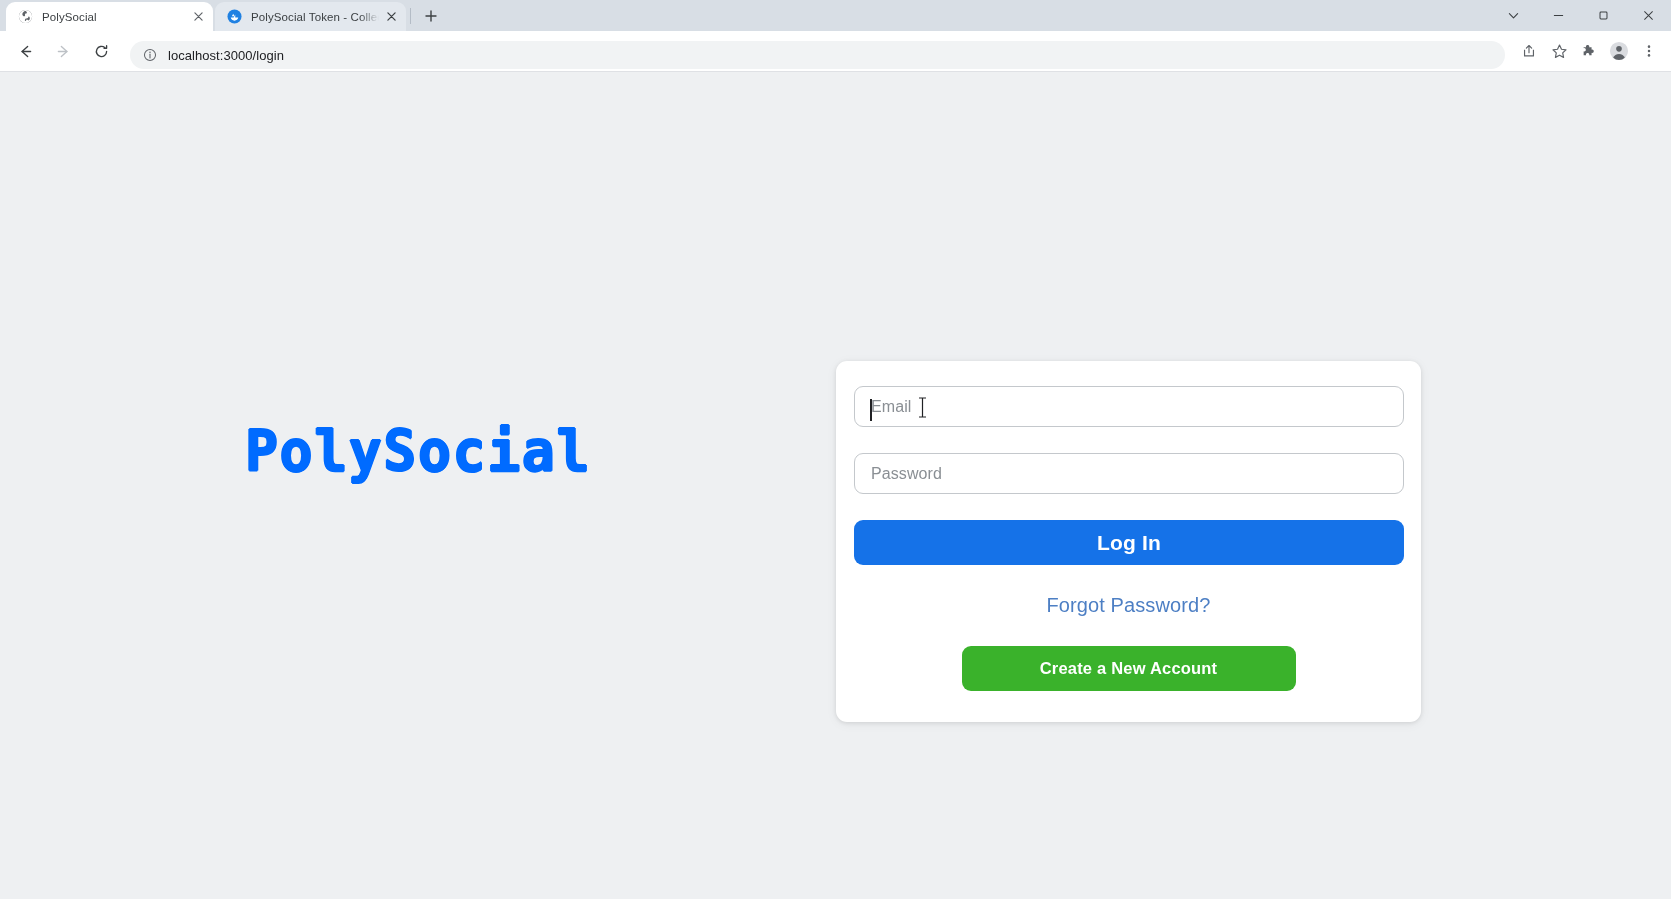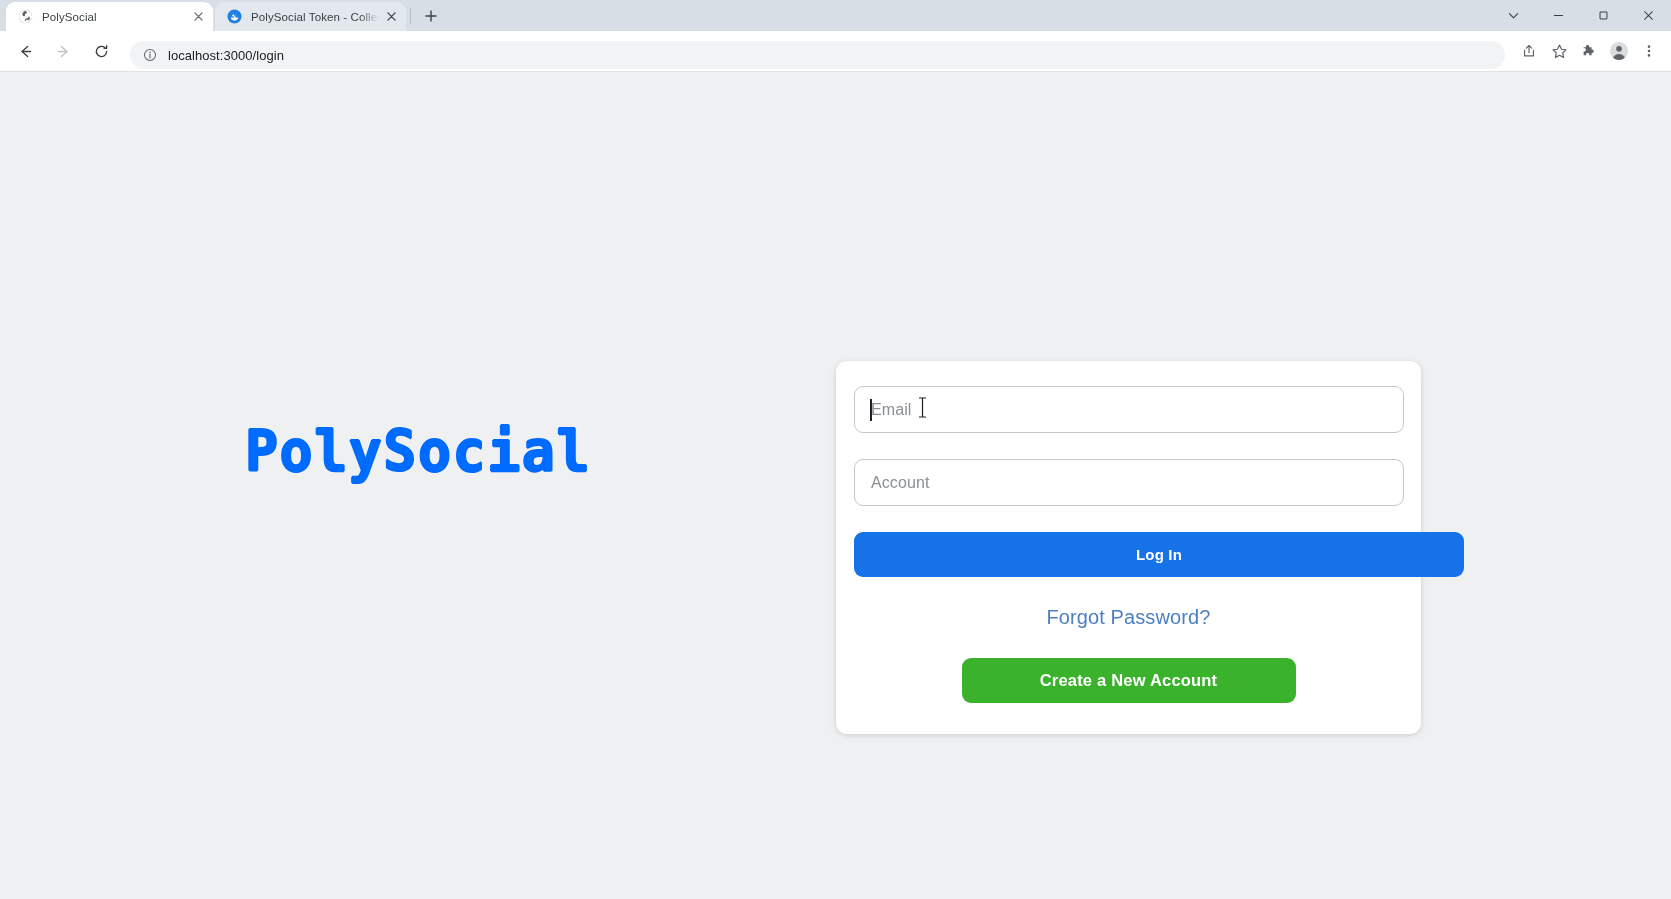--- a/index.html
+++ b/index.html
@@ -195,21 +195,21 @@
     top: 289px;
     width: 585px;
     background: #ffffff;
     border-radius: 11px;
     box-shadow: 0 1px 4px rgba(0,0,0,.10), 0 2px 12px rgba(0,0,0,.05);
     padding: 25px 18px 31px 18px;
   }
   .field {
     position: relative;
     width: 550px;
-    height: 47px;
+    height: 41px;
     margin: 0 auto 26px auto;
     border: 1px solid #c4c8cc;
     border-radius: 9px;
     background: #ffffff;
     display: flex;
     align-items: center;
     padding: 0 16px;
   }
   .field .ph {
     font-size: 16px;
@@ -219,28 +219,28 @@
   .caret {
     position: absolute;
     left: 15px;
     top: 12px;
     width: 1.5px;
     height: 22px;
     background: #202124;
   }
   .btn-primary {
     display: block;
-    width: 610px;
+    width: 550px;
     height: 45px;
     margin: 2px auto 8px auto;
     background: #1572e8;
     border: none;
     border-radius: 9px;
     color: #ffffff;
-    font-size: 15px;
+    font-size: 21px;
     font-weight: bold;
     font-family: "Liberation Sans", sans-serif;
     letter-spacing: .2px;
     cursor: pointer;
   }
   .forgot-wrap {
     text-align: center;
     margin-top: 29px;
   }
   .forgot {
@@ -423,21 +423,21 @@
       </div>
 
       <div class="card">
 
         <div class="field">
           <span class="caret"></span>
           <span class="ph">Email</span>
         </div>
 
         <div class="field">
-          <span class="ph">Account</span>
+          <span class="ph">Password</span>
         </div>
 
         <button class="btn-primary">Log In</button>
 
         <div class="forgot-wrap">
           <a class="forgot" href="#">Forgot Password?</a>
         </div>
 
         <div class="btn-success-wrap">
           <button class="btn-success">Create a New Account</button>

